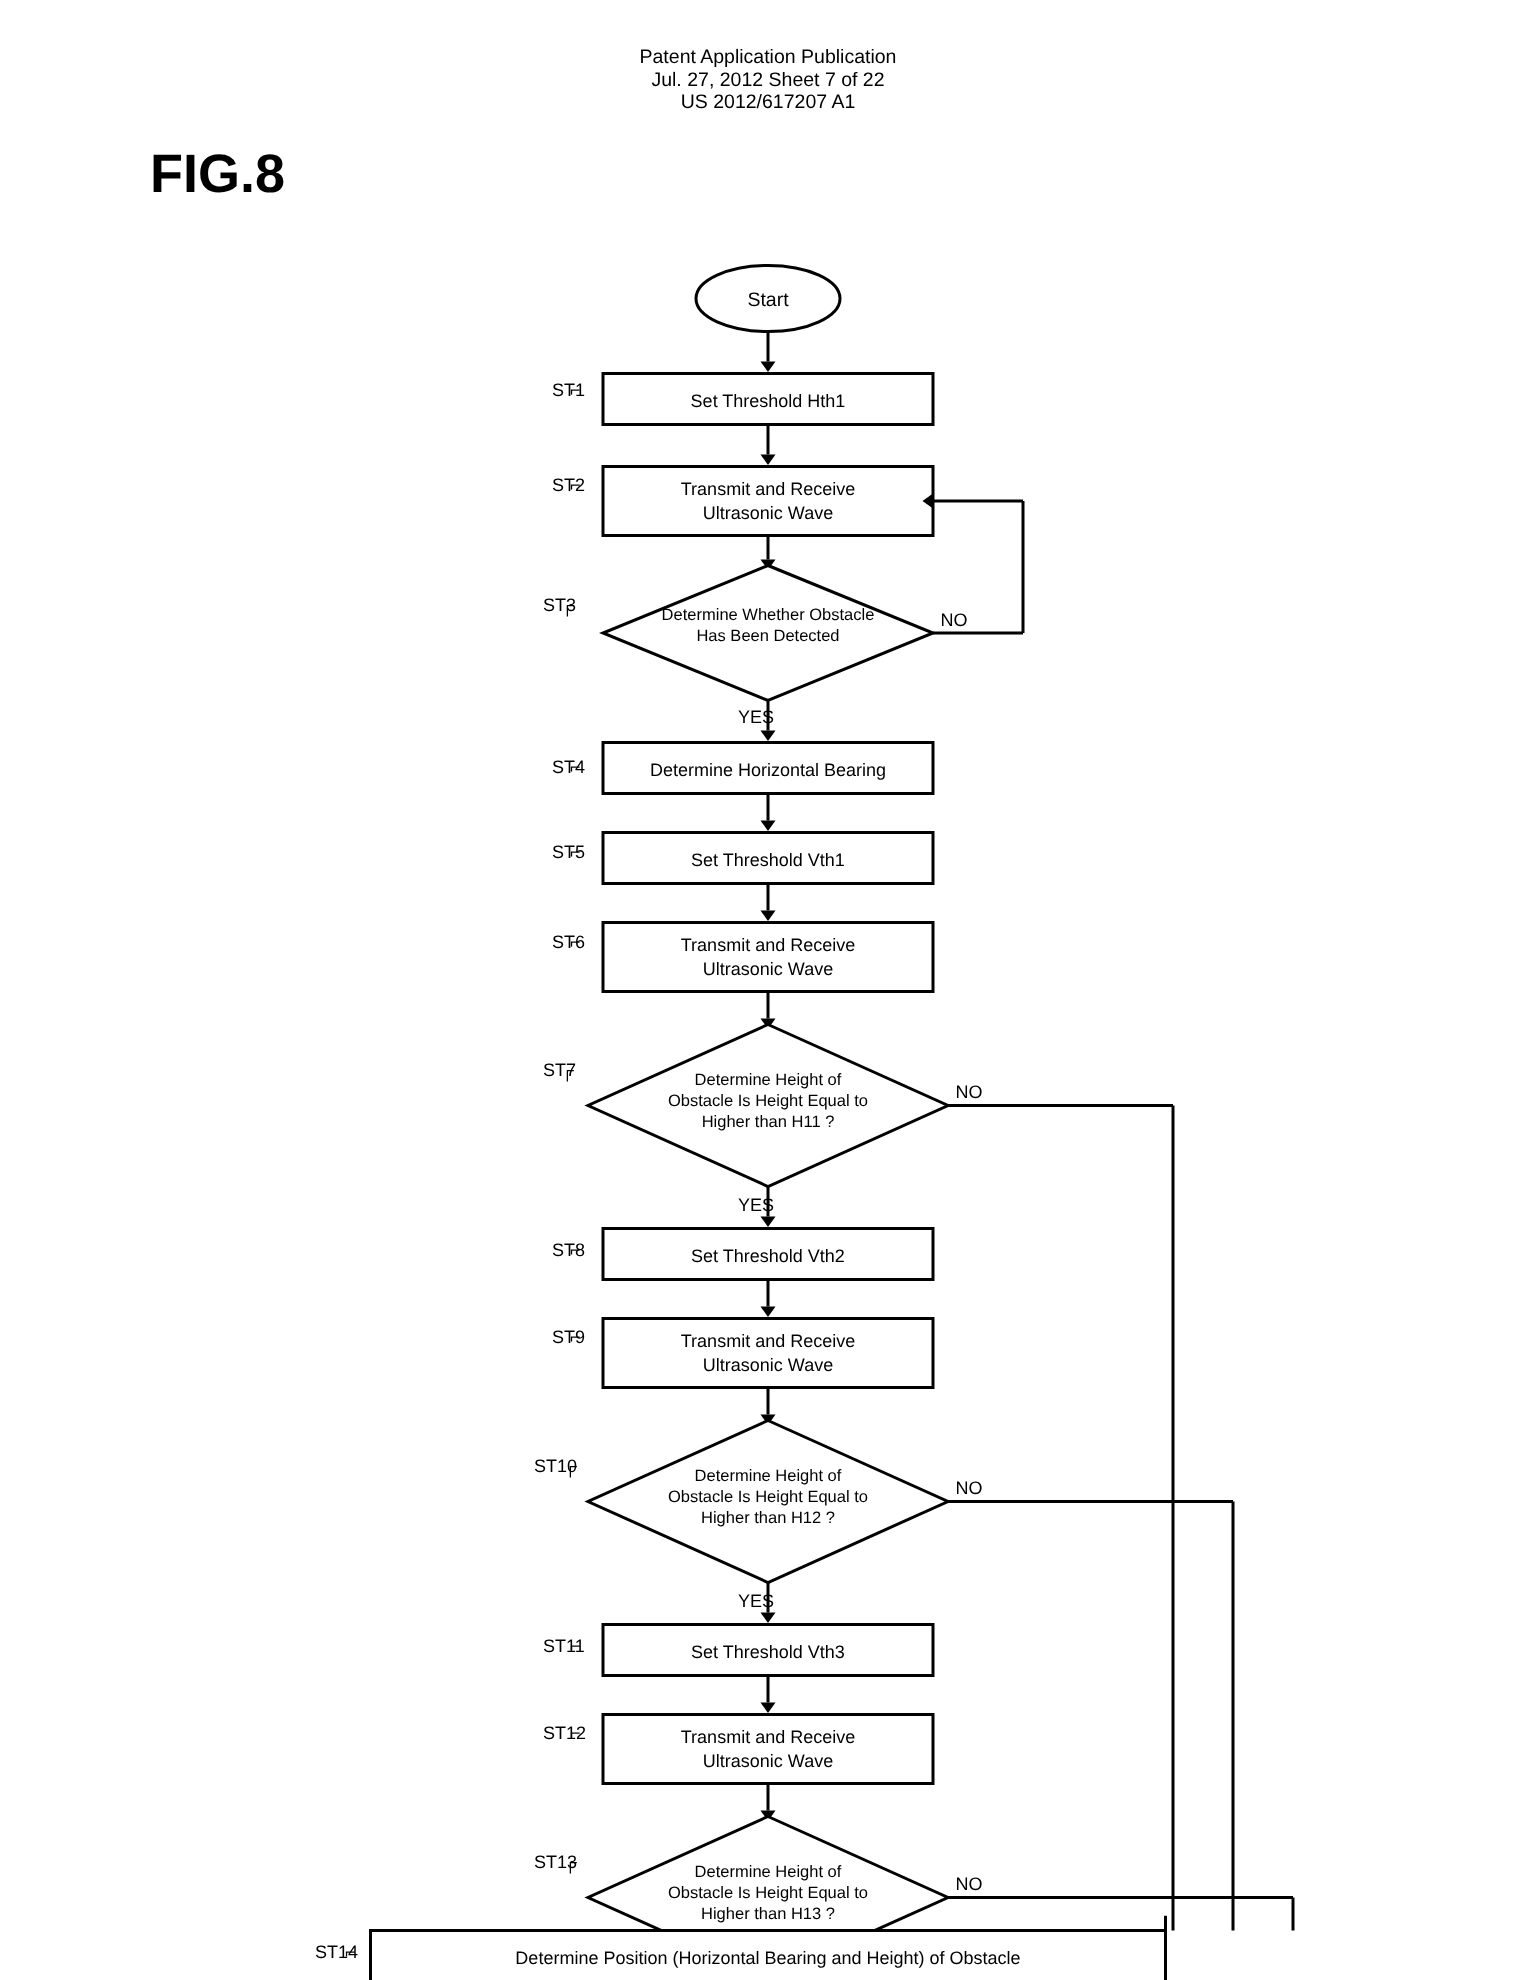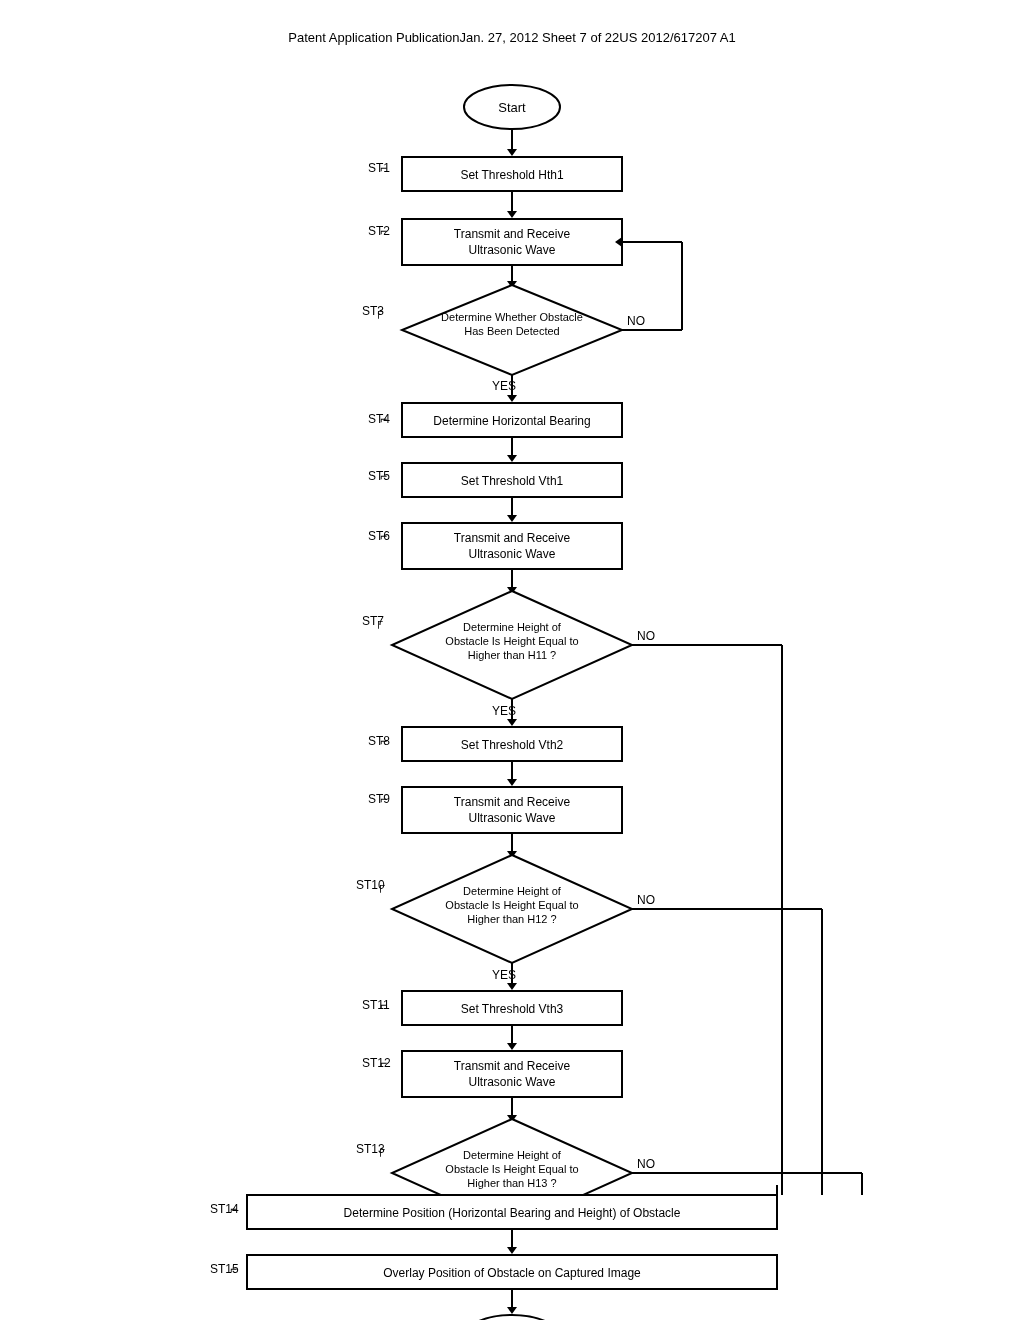--- a/index.html
+++ b/index.html
@@ -15,24 +15,25 @@
 
     .page {
       width: 1024px;
       height: 1320px;
       padding: 30px 40px;
       position: relative;
     }
 
     .header {
       display: flex;
-      justify-content: center;
+      justify-content: space-between;
       align-items: center;
       margin-bottom: 20px;
       font-size: 13px;
+      flex-direction: column;
     }
 
     .fig-label {
       font-size: 36px;
       font-weight: bold;
       margin-bottom: 20px;
       margin-left: 60px;
     }
 
     
@@ -41,24 +42,25 @@
       margin: 0 auto;
     }
   </style>
 </head>
 <body>
 
 <div class="page">
 
   <div class="header">
     <span>Patent Application Publication</span>
-    <span>Jan. 27, 2012   Sheet 7 of 22</span>
+    <span>Jul. 27, 2012   Sheet 7 of 22</span>
     <span>US 2012/617207 A1</span>
   </div>
 
+  <div class="fig-label">FIG.8</div>
 
   <svg class="flowchart-svg" width="900" height="1130" viewBox="0 0 900 1130">
 
     <ellipse cx="450" cy="42" rx="48" ry="22" fill="white" stroke="black" stroke-width="2"></ellipse>
     <text x="450" y="47" text-anchor="middle" font-size="13" font-family="Arial">Start</text>
 
     <line x1="450" y1="64" x2="450" y2="84" stroke="black" stroke-width="2"></line>
     <polygon points="445,84 455,84 450,91" fill="black"></polygon>
 
     <text x="306" y="107" font-size="12" font-family="Arial">ST1</text>

